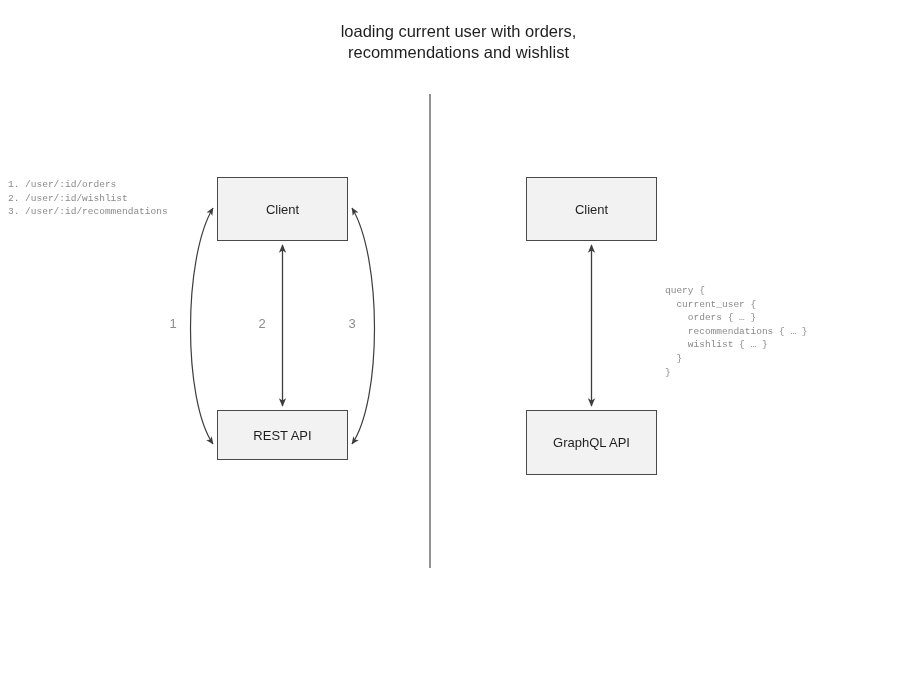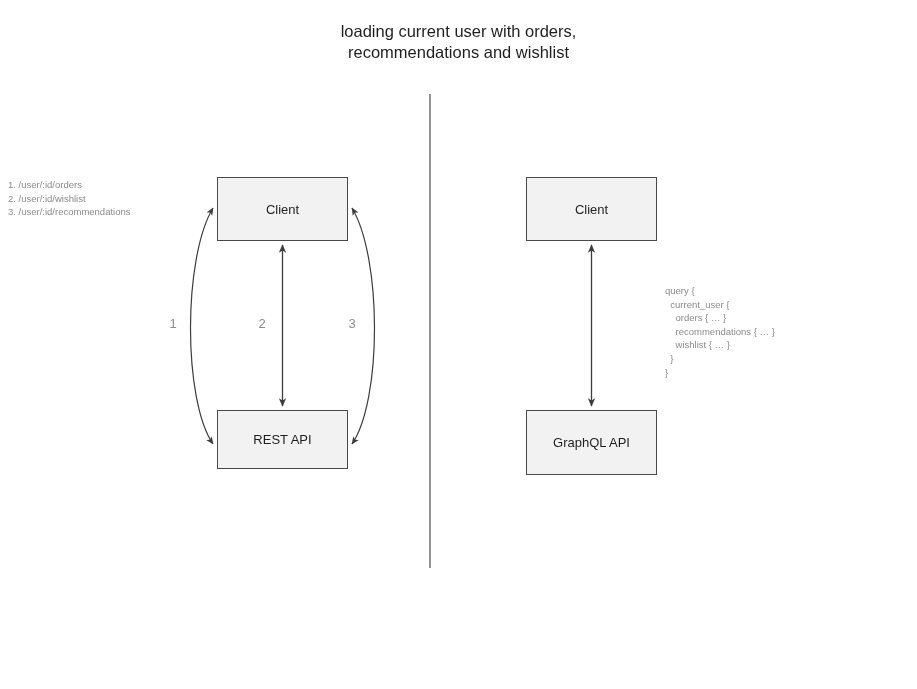--- a/index.html
+++ b/index.html
@@ -44,38 +44,38 @@
     justify-content: center;
   }
   .node-label {
     font-family: "Liberation Sans", sans-serif;
     font-size: 13px;
     color: #1f1f1f;
     white-space: nowrap;
   }
 
   #box-client-rest  { left: 217px; top: 177px; width: 131px; height: 64px; }
-  #box-rest-api     { left: 217px; top: 410px; width: 131px; height: 59px; }
+  #box-rest-api     { left: 217px; top: 410px; width: 131px; height: 50px; }
   #box-client-gql   { left: 526px; top: 177px; width: 131px; height: 64px; }
   #box-graphql-api  { left: 526px; top: 410px; width: 131px; height: 65px; text-align: center; }
 
   
   #connectors {
     position: absolute;
     left: 0;
     top: 0;
     width: 917px;
     height: 689px;
     pointer-events: none;
   }
 
   
   .mono-block {
     position: absolute;
-    font-family: Liberation Sans, sans-serif;
+    font-family: Liberation Mono, monospace;
     font-size: 9.5px;
     line-height: 13.6px;
     color: #8a8a8a;
     white-space: pre;
   }
   #rest-endpoints { left: 8px; top: 178px; }
   #graphql-query  { left: 665px; top: 284px; }
 
   
   .edge-number {

